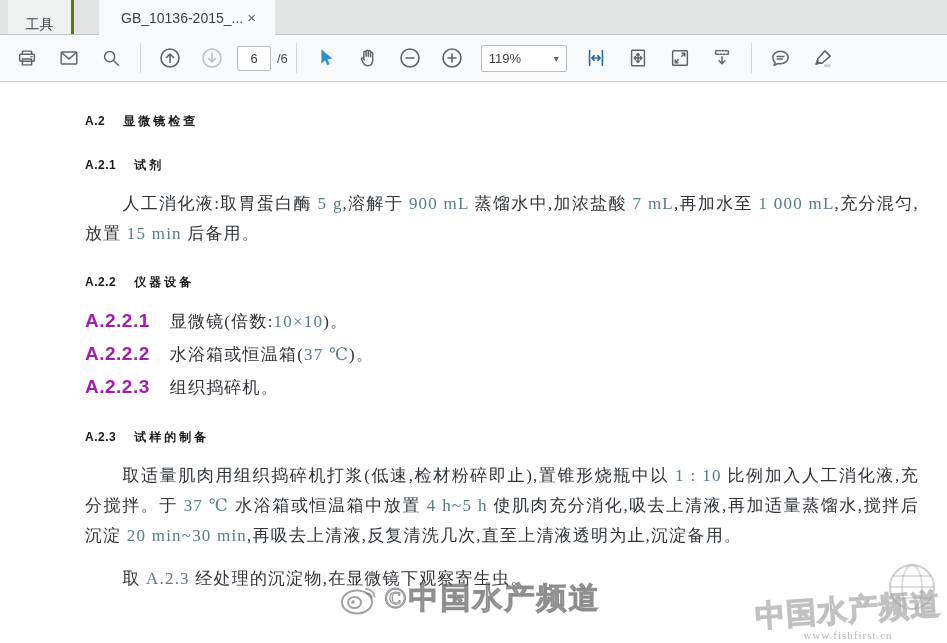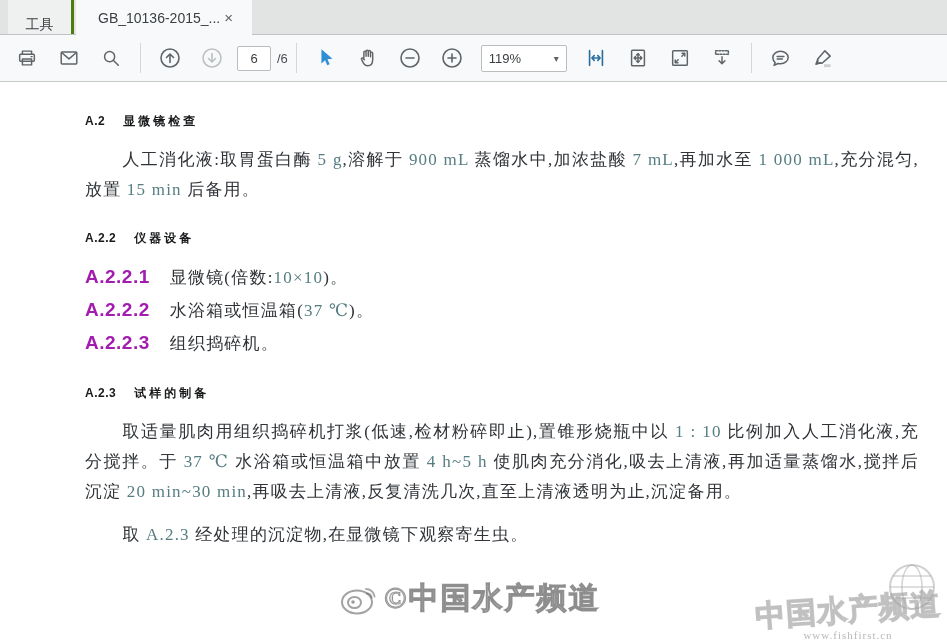--- a/index.html
+++ b/index.html
@@ -5,21 +5,21 @@
   * { margin:0; padding:0; box-sizing:border-box; }
   html,body { width:947px; height:643px; overflow:hidden; background:#fff;
     font-family:"Liberation Sans","DejaVu Sans",sans-serif; }
 
   
   .tabbar { height:35px; background:#e2e4e4; display:flex; align-items:stretch;
     border-bottom:1px solid #bfc3c3; }
   .tab { display:flex; align-items:center; font-size:14px; color:#3c4043; cursor:default; }
   .tab-tools { width:66px; justify-content:center; background:#efف0f0; background:#eff0f0;
     margin-left:8px; border-right:3px solid #4d7c0f;align-items:flex-end; }
-  .tab-doc { width:176px; background:#f8f9fa; margin-left:2px; padding:0 10px 0 22px;
+  .tab-doc { width:176px; background:#f8f9fa; margin-left:25px; padding:0 10px 0 22px;
     justify-content:flex-start; margin-bottom:-1px; z-index:2; }
   .tab-close { color:#5f6468; font-size:15px; padding:0 4px; line-height:1; }
 
   
   .toolbar { height:47px; background:#f8f9fa; border-bottom:1px solid #c6c9c9;
     display:flex; align-items:center; padding:0 6px; }
   .tb-btn { width:36px; height:36px; display:flex; align-items:center; justify-content:center;
     border-radius:3px; margin:0 3px; }
   .tb-btn svg { display:block; }
   .tb-sep { width:1px; height:30px; background:#d4d7d7; margin:0 8px; }
@@ -188,20 +188,21 @@
           <path d="M7 13l-1.8 5L10 16.5"></path>
         </g>
         <path d="M13.5 19.5h7" stroke="#cfcfcf" stroke-width="3" fill="none"></path>
       </svg>
   </div>
 </div>
 
 <div class="doc">
   <div class="doc-content">
       <div class="sec-h h2"><span class="sec-label">A.2</span><span class="sec-title">显微镜检查</span></div>
+      <div class="sec-h h3"><span class="sec-label">A.2.1</span><span class="sec-title">试剂</span></div>
       <p class="para"><span class="seg-cn">人工消化液:取胃蛋白酶 </span><span class="seg-num">5 g</span><span class="seg-cn">,溶解于 </span><span class="seg-num">900 mL</span><span class="seg-cn"> 蒸馏水中,加浓盐酸 </span><span class="seg-num">7 mL</span><span class="seg-cn">,再加水至 </span><span class="seg-num">1 000 mL</span><span class="seg-cn">,充分混匀,放置 </span><span class="seg-num">15 min</span><span class="seg-cn"> 后备用。</span></p>
       <div class="sec-h h3"><span class="sec-label">A.2.2</span><span class="sec-title">仪器设备</span></div>
       <div class="clauses">
         <div class="clause"><span class="clause-label">A.2.2.1</span><span class="seg-cn">显微镜(倍数:</span><span class="seg-num">10×10</span><span class="seg-cn">)。</span></div>
         <div class="clause"><span class="clause-label">A.2.2.2</span><span class="seg-cn">水浴箱或恒温箱(</span><span class="seg-num">37 ℃</span><span class="seg-cn">)。</span></div>
         <div class="clause"><span class="clause-label">A.2.2.3</span><span class="seg-cn">组织捣碎机。</span></div>
       </div>
       <div class="sec-h h3"><span class="sec-label">A.2.3</span><span class="sec-title">试样的制备</span></div>
       <p class="para"><span class="seg-cn">取适量肌肉用组织捣碎机打浆(低速,检材粉碎即止),置锥形烧瓶中以 </span><span class="seg-num">1 : 10</span><span class="seg-cn"> 比例加入人工消化液,充分搅拌。于 </span><span class="seg-num">37 ℃</span><span class="seg-cn"> 水浴箱或恒温箱中放置 </span><span class="seg-num">4 h~5 h</span><span class="seg-cn"> 使肌肉充分消化,吸去上清液,再加适量蒸馏水,搅拌后沉淀 </span><span class="seg-num">20 min~30 min</span><span class="seg-cn">,再吸去上清液,反复清洗几次,直至上清液透明为止,沉淀备用。</span></p>
       <p class="para"><span class="seg-cn">取 </span><span class="seg-num">A.2.3</span><span class="seg-cn"> 经处理的沉淀物,在显微镜下观察寄生虫。</span></p>

